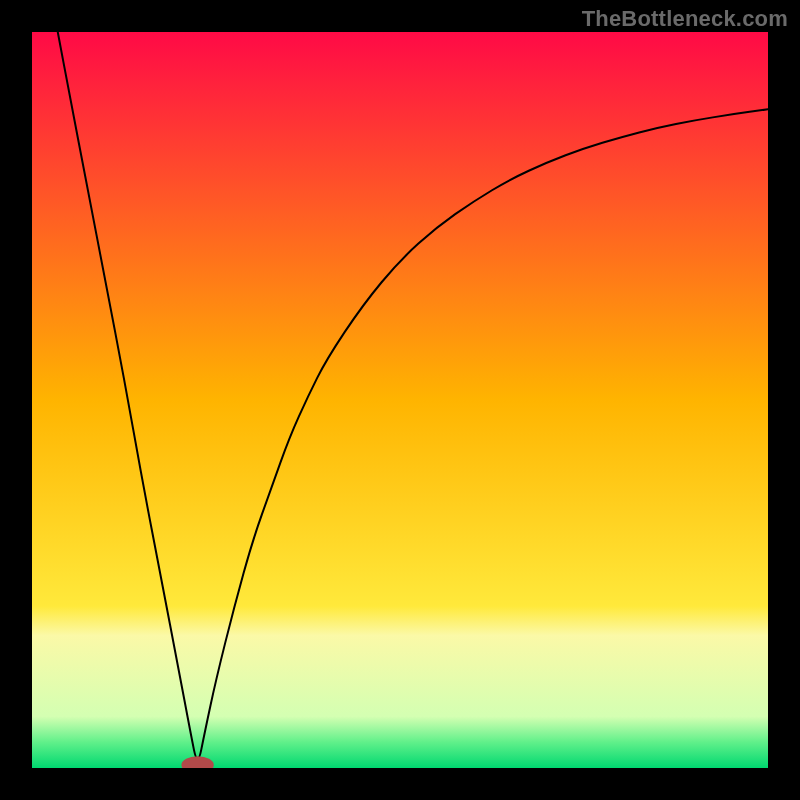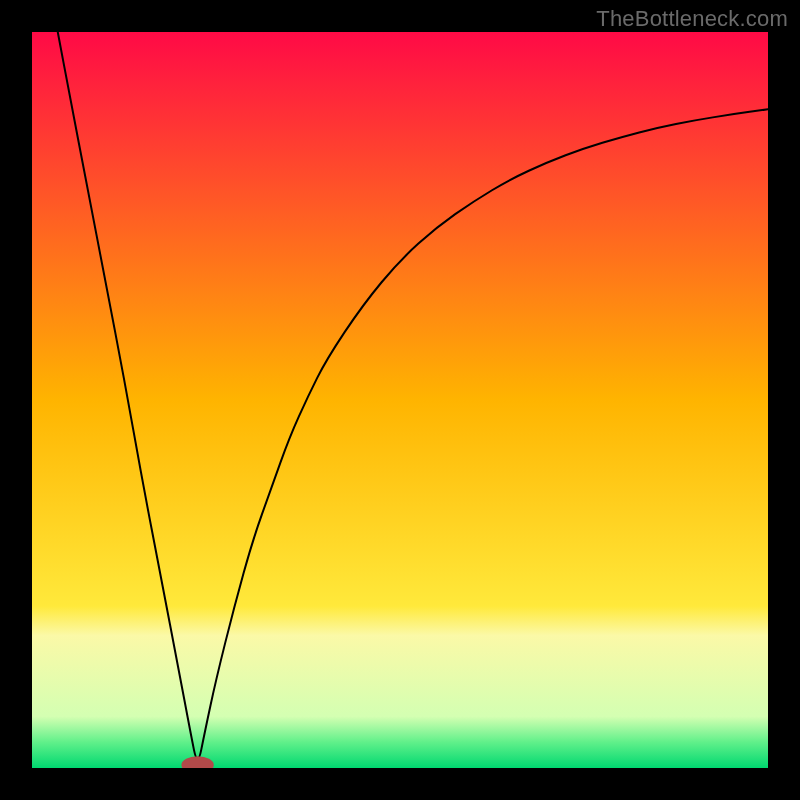--- a/index.html
+++ b/index.html
@@ -25,21 +25,21 @@
     height: 736px;
     overflow: hidden;
   }
   .watermark {
     position: absolute;
     top: 6px;
     right: 12px;
     color: #6a6a6a;
     font-size: 22px;
     letter-spacing: 0.2px;
-    font-weight: 400;
+    font-weight: 700;
     user-select: none;
   }
   svg { display: block; }
 </style>
 </head>
 <body>
 
 <div class="frame">
   <div class="plot">
     <svg id="chart-svg" viewBox="0 0 736 736" width="736" height="736">

